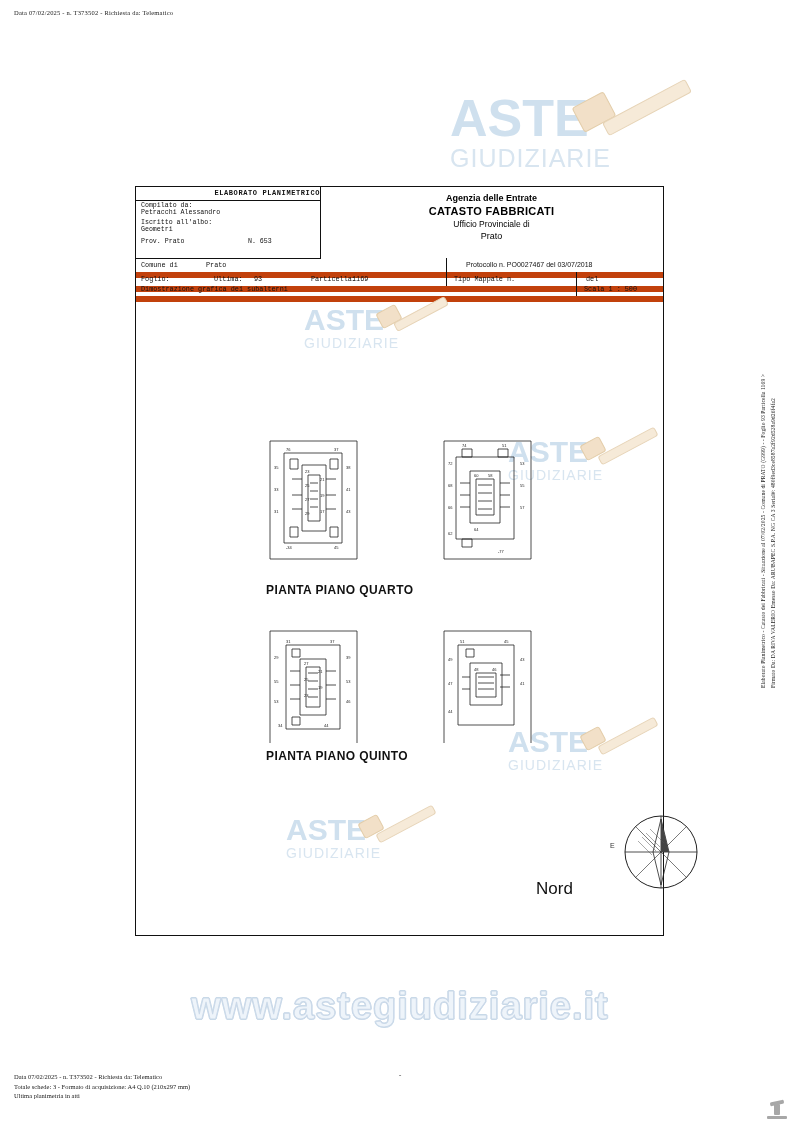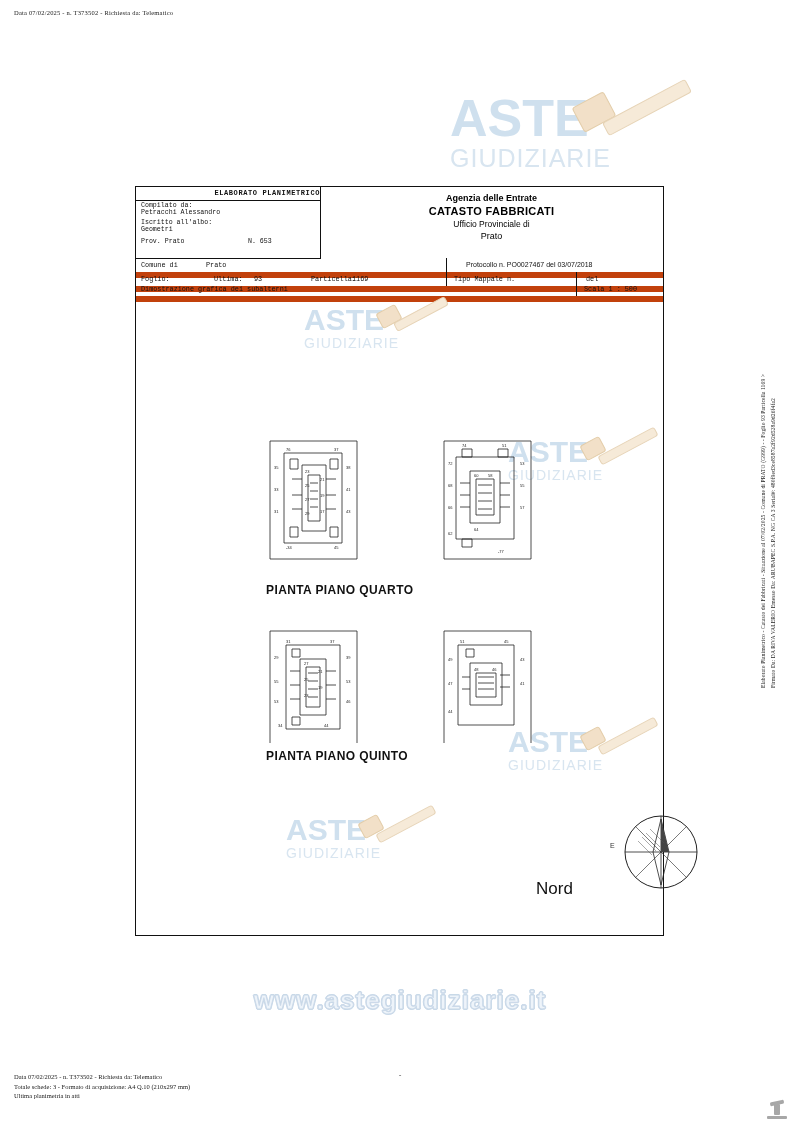--- a/index.html
+++ b/index.html
@@ -48,21 +48,21 @@
     font-size:5.6px;color:#222;
     white-space:nowrap;
     letter-spacing:.1px;
   }
 
   
   .page-watermark{
     position:absolute;left:0;top:985px;width:800px;
     text-align:center;
     font-family:"Liberation Sans", sans-serif;
-    font-size:26px;font-weight:bold;
+    font-size:38px;font-weight:bold;
     color:#ffffff;
     -webkit-text-stroke:1px #c9d8e8;
     text-shadow:0 0 0 #c9d8e8;
     letter-spacing:1px;
     opacity:.95;
   }
   .page-watermark span{color:#eef4fa;text-shadow:
       -1px 0 #c3d5e6, 1px 0 #c3d5e6, 0 -1px #c3d5e6, 0 1px #c3d5e6;}
 
   

